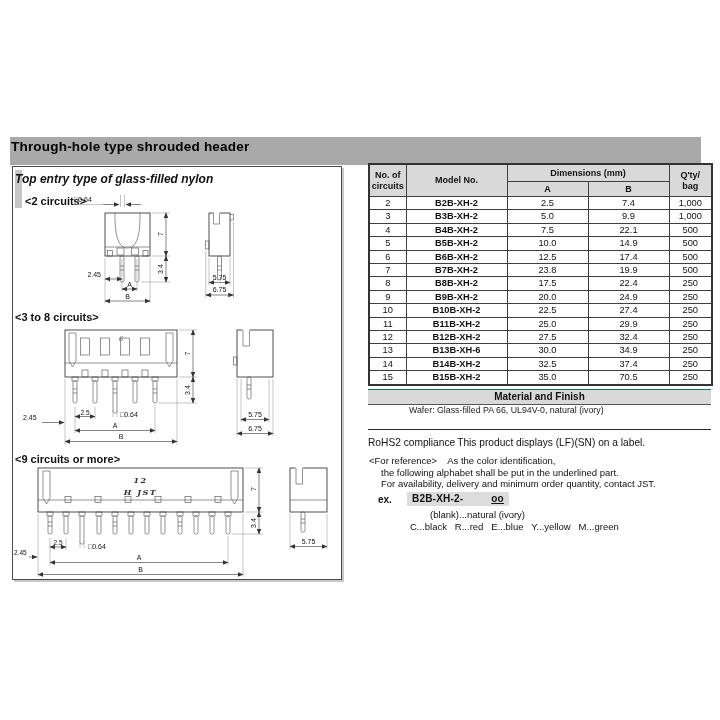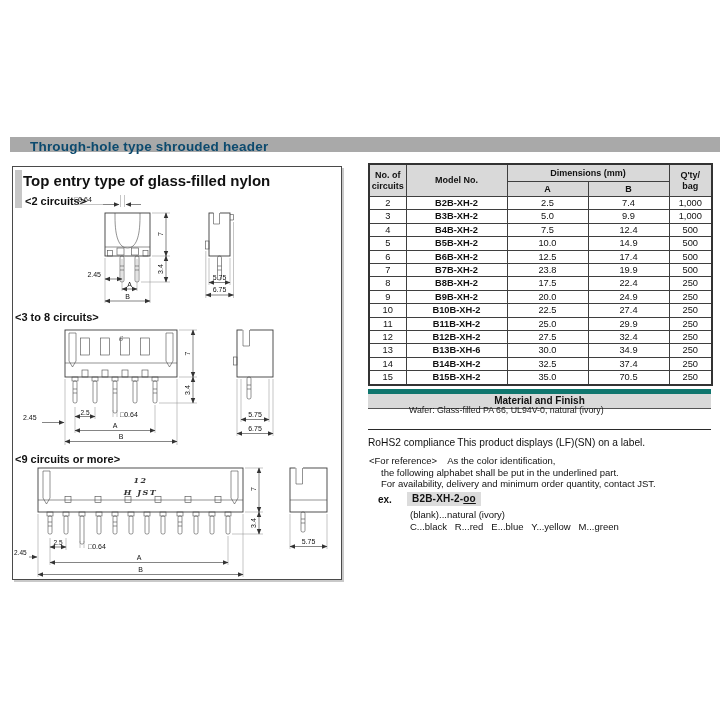--- a/index.html
+++ b/index.html
@@ -1,30 +1,30 @@
 <!DOCTYPE html>
 <html style="--title_bar_bg: #a9a9a9; --table_header_bg: #d9d9d9; --highlight_bg: #dcdcdc; --accent_bar: #c6c6c6;"><head>
 <meta charset="utf-8">
 <style>
   html,body{margin:0;padding:0;}
   body{
     width:720px;height:720px;background:#ffffff;position:relative;
     font-family:"Liberation Sans",sans-serif;color:#111;overflow:hidden;
   }
   .title-bar{
-    position:absolute;left:10px;top:137px;width:690px;height:15px;
-    background:var(--title_bar_bg,#a9a9a9);color:#0c4a6e;font-weight:bold;
-    font-size:13.5px;line-height:20px;padding-left:20px;letter-spacing:.2px;
+    position:absolute;left:10px;top:137px;width:690px;height:28px;
+    background:var(--title_bar_bg,#a9a9a9);color:#000000;font-weight:bold;
+    font-size:13.5px;line-height:20px;padding-left:1px;letter-spacing:.2px;
   }
   .draw-box{
     position:absolute;left:12px;top:166px;width:328px;height:412px;
     border:1px solid #4a4a4a;background:#fff;box-shadow:2px 2px 0 #c9c9c9;
   }
   .accent{position:absolute;left:2px;top:3px;width:7px;height:38px;background:var(--accent_bar,#c6c6c6);}
-  .box-title{position:absolute;left:10px;top:5px;font-size:15px;font-weight:bold;}
+  .box-title{position:absolute;left:2px;top:5px;font-size:12px;font-weight:bold;font-style:italic;}
   .sec{position:absolute;font-size:11px;font-weight:bold;white-space:nowrap;}
   #sec1{left:12px;top:28px;text-align:center;}
   #sec2{left:2px;top:144px;}
   #sec3{left:2px;top:286px;}
   svg.art{position:absolute;left:0;top:0;}
   svg.art .out{stroke:#3c3c3c;stroke-width:.9;fill:none;}
   svg.art .thin{stroke:#4a4a4a;stroke-width:.6;fill:none;}
   svg.art .ext{stroke:#8a8a8a;stroke-width:.5;fill:none;}
   svg.art .dim,svg.art .dim1{stroke:#333;stroke-width:.6;fill:none;}
   svg.art text{font-family:"Liberation Sans",sans-serif;fill:#111;}
@@ -37,39 +37,39 @@
     border-collapse:collapse;table-layout:fixed;border:2px solid #333;
   }
   .spec th,.spec td{border:1px solid #3f3f3f;padding:0;text-align:center;overflow:hidden;}
   .spec th{background:var(--table_header_bg,#d9d9d9);font-weight:bold;font-size:9px;line-height:1.18;white-space:pre-line;}
   .spec thead tr.r1 th{height:16px;}
   .spec thead tr.r2 th{height:14px;}
   .spec td{height:12.4px;font-size:9.3px;line-height:12.4px;}
   .spec td.m{font-weight:bold;}
   .mat-bar{
     position:absolute;left:368px;top:389px;width:343px;height:14px;
-    background:var(--table_header_bg,#d9d9d9);border-top:5px solid #0f766e;border-bottom:1px solid #555;
+    background:var(--table_header_bg,#d9d9d9);border-top:1px solid #0f766e;border-bottom:1px solid #555;
     font-weight:bold;font-size:10px;text-align:center;line-height:14px;
   }
   .mat-lines{position:absolute;left:409px;top:405px;font-size:8.8px;line-height:11.5px;color:#191919;}
   .rule2{position:absolute;left:368px;top:429px;width:343px;height:0;border-top:1.5px solid #2a2a2a;}
   .rohs{position:absolute;left:368px;top:437px;font-size:10.2px;white-space:pre;}
   .rohs .b{font-weight:normal;margin-right:2px;}
   .ref{position:absolute;font-size:9.5px;white-space:pre;}
   #ref1{left:369px;top:455px;}
   #ref2{left:381px;top:467px;}
   #ref3{left:381px;top:478px;}
   .ex-label{position:absolute;left:378px;top:494px;font-size:10px;font-weight:bold;}
   .ex-code{
     position:absolute;left:407px;top:492px;background:var(--highlight_bg,#dcdcdc);
     font-size:10px;font-weight:600;padding:1px 5px 2px 5px;letter-spacing:.2px;
   }
-  .ex-code .u{text-decoration:underline;}
+  .ex-code .u{text-decoration:underline;margin-left:28px;}
   .note{position:absolute;font-size:9.5px;white-space:pre;}
-  #note1{left:410px;top:509px;text-align:center;}
+  #note1{left:430px;top:509px;text-align:center;}
   #note2{left:410px;top:521px;}
 </style>
 </head>
 <body>
 
 <div class="title-bar">Through-hole type shrouded header</div>
 
 <div class="draw-box">
   <div class="accent"></div>
   <div class="box-title">Top entry type of glass-filled nylon</div>
@@ -297,21 +297,21 @@
         <td>3</td>
         <td class="m">B3B-XH-2</td>
         <td>5.0</td>
         <td>9.9</td>
         <td>1,000</td>
       </tr>
     <tr>
         <td>4</td>
         <td class="m">B4B-XH-2</td>
         <td>7.5</td>
-        <td>12.4</td>
+        <td>22.1</td>
         <td>500</td>
       </tr>
     <tr>
         <td>5</td>
         <td class="m">B5B-XH-2</td>
         <td>10.0</td>
         <td>14.9</td>
         <td>500</td>
       </tr>
     <tr>

